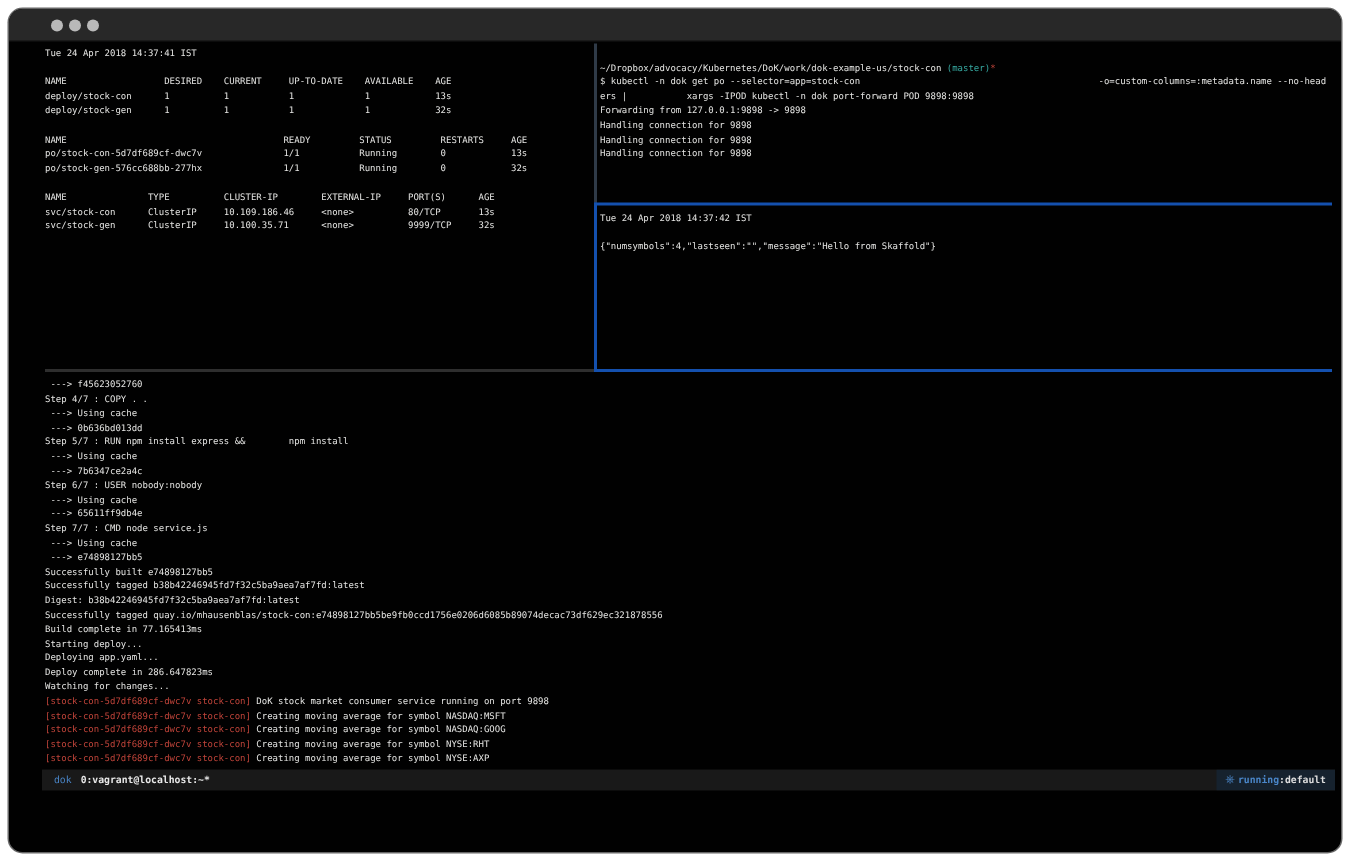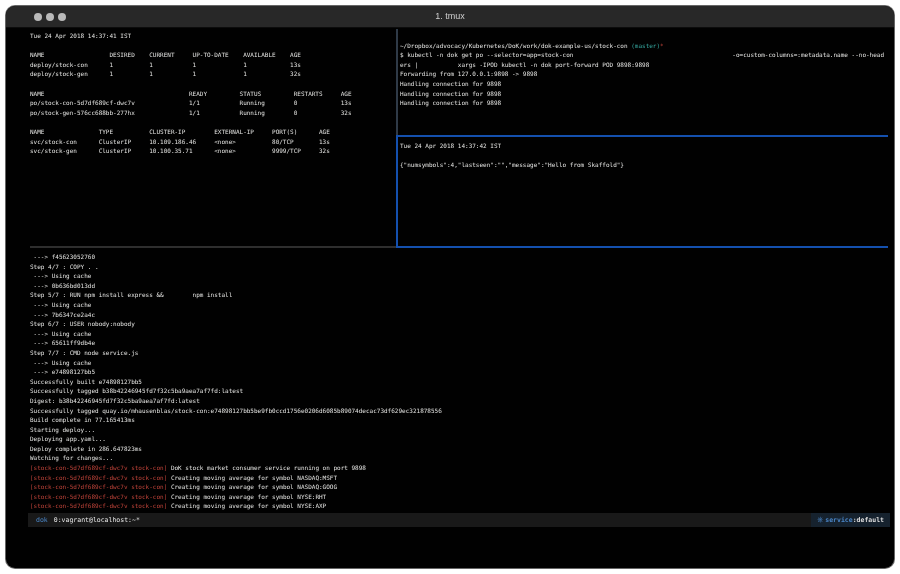--- a/index.html
+++ b/index.html
@@ -46,41 +46,40 @@
   .vb-bottom { left:390px; top:107px; width:2px;   height:112px; }
   .hb-mid    { left:390px; top:107px; width:492px; height:2px; }
   .hb-bot-l  { left:24px;  top:218px; width:366px; height:2px; }
   .hb-bot-r  { left:390px; top:218px; width:492px; height:2px; }
 
   .statusbar {
     position:absolute; left:22px; top:485px; width:862px; height:14px;
     background:#191919; line-height:14px; font-size:6.5px; overflow:hidden;
   }
   .sess { color:var(--blue, #4a86c8); margin-left:8px; font-weight:normal; }
-  .winlabel { color:#e8e8e8; margin-left:6px; font-weight:normal; }
+  .winlabel { color:#e8e8e8; margin-left:6px; font-weight:bold; }
   .status-right {
     position:absolute; right:0; top:0; bottom:0; background:#16222e;
     display:flex; align-items:center; padding:0 6px;
   }
   .kicon { color:var(--blue, #4a86c8); font-family:"DejaVu Sans", sans-serif; font-size:8px; margin-right:2px; }
   .ctx { color:var(--blue, #4a86c8); font-weight:bold; }
   .ns  { color:#dcdcdc; font-weight:bold;text-align:right; }
 </style>
 </head>
 <body>
 
 <div class="window">
 
   <div class="titlebar">
     <div class="dots">
       <span class="dot"></span>
       <span class="dot"></span>
       <span class="dot"></span>
     </div>
-    <div class="title">1. tmux</div>
   </div>
 
   <div class="term">
 
     <div class="pane pane-top-left">
         <div class="tline"><span>Tue 24 Apr 2018 14:37:41 IST</span></div>
         <div class="tline"><span></span></div>
         <div class="tline"><span>NAME                  DESIRED    CURRENT     UP-TO-DATE    AVAILABLE    AGE</span></div>
         <div class="tline"><span>deploy/stock-con      1          1           1             1            13s</span></div>
         <div class="tline"><span>deploy/stock-gen      1          1           1             1            32s</span></div>
@@ -141,19 +140,19 @@
     <div class="border b-dim vb-top"></div>
     <div class="border b-accent vb-bottom"></div>
     <div class="border b-accent hb-mid"></div>
     <div class="border b-dim-h hb-bot-l"></div>
     <div class="border b-accent hb-bot-r"></div>
 
     <div class="statusbar">
       <span class="sess">dok</span><span class="winlabel">0:vagrant@localhost:~*</span>
       <span class="status-right">
         <span class="kicon">⎈</span>
-        <span class="ctx">service</span>
+        <span class="ctx">running</span>
         <span class="ns">:default</span>
       </span>
     </div>
 
   </div>
 </div>
 
 </body></html>

